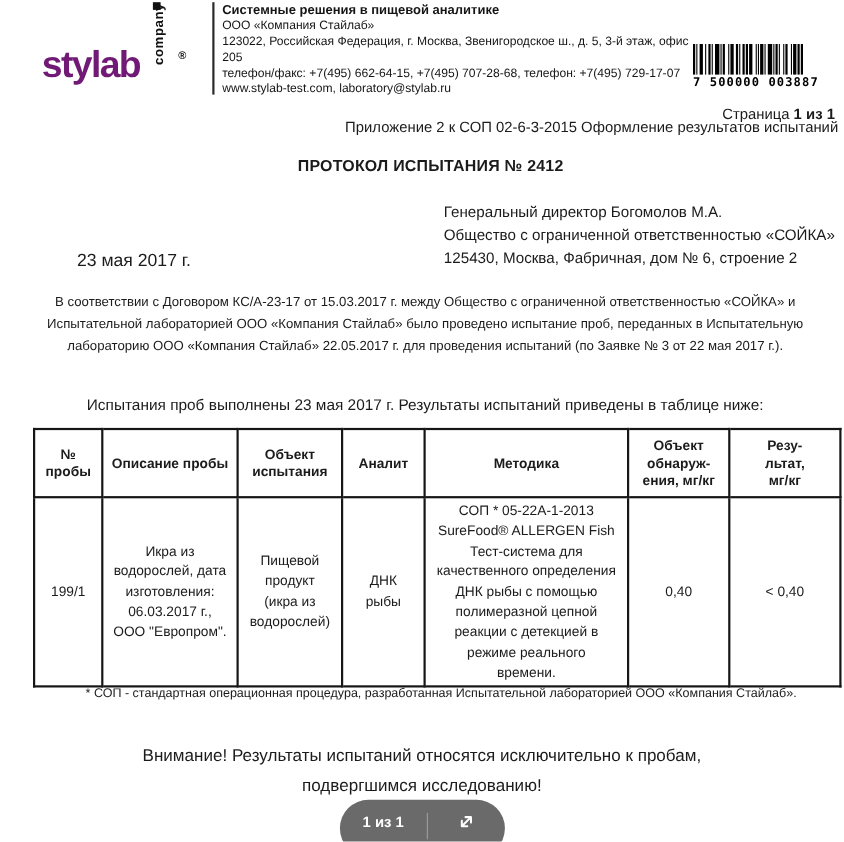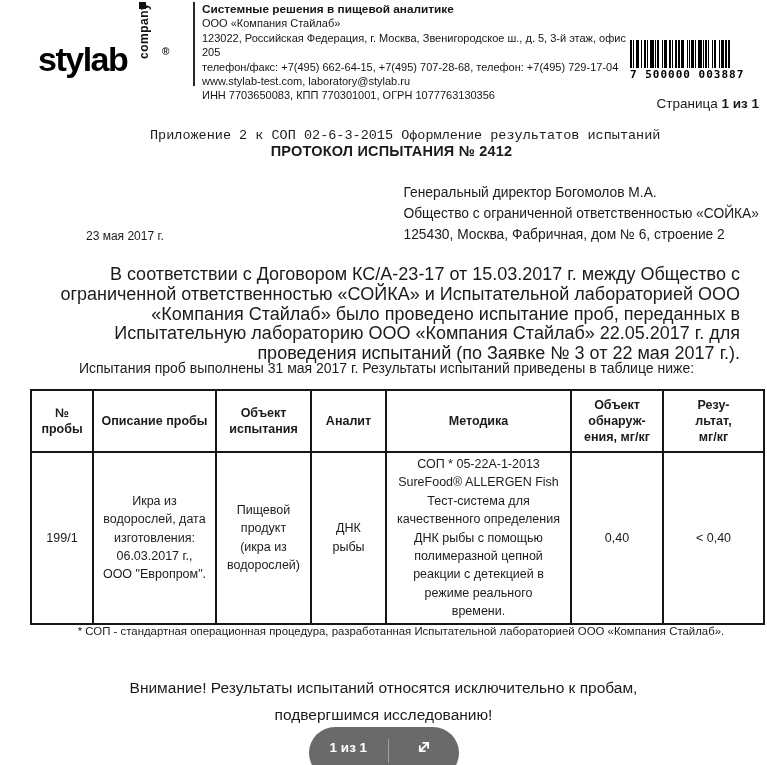--- a/index.html
+++ b/index.html
@@ -3,47 +3,47 @@
 <meta charset="utf-8">
 <style>
   * { margin:0; padding:0; box-sizing:border-box; }
   html, body { width:767px; height:765px; overflow:hidden; background:#ffffff; }
   body { font-family:"Liberation Sans", sans-serif; color:#1b1b1b; position:relative; }
 
   .page { position:absolute; inset:0; background:#fff; }
 
   
   .logo { position:absolute; left:36px; top:0; width:170px; height:92px; }
-  .logo-brand { position:absolute; left:2px; top:40px; font-size:34px; font-weight:800; letter-spacing:-1.5px; color:#000000; }
+  .logo-brand { position:absolute; left:2px; top:40px; font-size:34px; font-weight:800; letter-spacing:-1.5px; color:#701a75; }
   .logo-reg { position:absolute; left:126px; top:46px; font-size:10px; font-weight:700; color:#111; }
   .logo-vert { position:absolute; left:101px; top:11px; height:48px; writing-mode:vertical-rl; transform:rotate(180deg); font-size:12px; font-weight:600; letter-spacing:0.5px; color:#111; }
   .logo-square { position:absolute; left:103px; top:2px; width:7px; height:7px; background:#111; }
 
   .lh-divider { position:absolute; left:193px; top:2px; width:2px; height:84px; background:#2a2a2a; }
 
   .lh-address { position:absolute; left:202px; top:2px; width:435px; font-size:11px; line-height:14.4px; color:#151515; }
   .lh-tagline { font-weight:700; font-size:11.8px; }
 
   .barcode { position:absolute; left:630px; top:40px; width:128px; }
   .barcode-bars { height:28px; width:126px; overflow:hidden; display:flex; align-items:stretch; }
   .barcode-bars span { display:block; background:#000; height:100%; flex:none; }
   .barcode-digits { font-family:"DejaVu Sans Mono", monospace; font-size:11px; font-weight:700; letter-spacing:1px; margin-top:0px; color:#000; white-space:nowrap; }
 
   
   .page-line { position:absolute; right:8px; top:96px; font-size:13.5px; }
   .page-line b { font-weight:700; }
-  .appendix-line { position:absolute; left:150px; right:5px; top:128px; text-align:left; font-size:13.5px;font-family:Liberation Mono, monospace; }
+  .appendix-line { position:absolute; left:150px; right:5px; top:108px; text-align:right; font-size:13.5px; }
   .doc-title { position:absolute; left:16px; right:0; top:143px; text-align:center; font-size:14.5px; font-weight:700; letter-spacing:0.2px; }
 
   
   .addressee { position:absolute; right:8px; top:182px; font-size:13.8px; line-height:21px; }
-  .doc-date { position:absolute; left:70px; top:229px; font-size:12px;margin-left:16px; }
-
-  
-  .para1 { position:absolute; left:33px; right:27px; top:265px; text-align:right; font-size:18px; line-height:19.8px; }
+  .doc-date { position:absolute; left:70px; top:229px; font-size:16px; }
+
+  
+  .para1 { position:absolute; left:33px; right:27px; top:265px; text-align:center; font-size:12px; line-height:19.8px; }
   .para2 { position:absolute; left:33px; right:27px; top:360px; text-align:center; font-size:14px; }
 
   
   .results-table-wrap { position:absolute; left:30px; top:389px; }
   table.results { border-collapse:collapse; table-layout:fixed; width:733px; }
   table.results th, table.results td {
     border:2px solid #161616; text-align:center; vertical-align:middle;
     padding:2px 4px; white-space:pre-line;
   }
   table.results th { font-size:12.5px; font-weight:700; line-height:16px; height:62px; }
@@ -74,23 +74,22 @@
       <div class="logo-square"></div>
       <div class="logo-vert">company</div>
       <div class="logo-brand">stylab</div>
       <div class="logo-reg">®</div>
     </div>
     <div class="lh-divider"></div>
     <div class="lh-address">
       <div class="lh-tagline">Системные решения в пищевой аналитике</div>
       <div>ООО «Компания Стайлаб»</div>
       <div>123022, Российская Федерация, г. Москва, Звенигородское ш., д. 5, 3-й этаж, офис 205</div>
-      <div>телефон/факс: +7(495) 662-64-15, +7(495) 707-28-68, телефон: +7(495) 729-17-04</div>
+      <div>телефон/факс: +7(495) 662-64-15, +7(495) 707-28-68, телефон: +7(495) 729-17-07</div>
       <div>www.stylab-test.com, laboratory@stylab.ru</div>
-      <div>ИНН 7703650083, КПП 770301001, ОГРН 1077763130356</div>
     </div>
     <div class="barcode">
       <div class="barcode-bars" id="barcode-bars">
           <span style="width:2.2px;margin-right:1.2px"></span>
           <span style="width:1.1px;margin-right:1.2px"></span>
           <span style="width:3.3000000000000003px;margin-right:2.4px"></span>
           <span style="width:1.1px;margin-right:1.2px"></span>
           <span style="width:2.2px;margin-right:1.2px"></span>
           <span style="width:1.1px;margin-right:2.4px"></span>
           <span style="width:3.3000000000000003px;margin-right:1.2px"></span>
@@ -130,21 +129,21 @@
   <div class="doc-title">ПРОТОКОЛ ИСПЫТАНИЯ № 2412</div>
 
   <div class="addressee">
     <div>Генеральный директор Богомолов М.А.</div>
     <div>Общество с ограниченной ответственностью «СОЙКА»</div>
     <div>125430, Москва, Фабричная, дом № 6, строение 2</div>
   </div>
   <div class="doc-date">23 мая 2017 г.</div>
 
   <div class="para1">В соответствии с Договором КС/А-23-17 от 15.03.2017 г. между Общество с ограниченной ответственностью «СОЙКА» и Испытательной лабораторией ООО «Компания Стайлаб» было проведено испытание проб, переданных в Испытательную лабораторию ООО «Компания Стайлаб» 22.05.2017 г. для проведения испытаний (по Заявке № 3 от 22 мая 2017 г.).</div>
-  <div class="para2">Испытания проб выполнены 31 мая 2017 г. Результаты испытаний приведены в таблице ниже:</div>
+  <div class="para2">Испытания проб выполнены 23 мая 2017 г. Результаты испытаний приведены в таблице ниже:</div>
 
   <div class="results-table-wrap">
     <table class="results">
       <colgroup>
         <col style="width:62px">
           <col style="width:123px">
           <col style="width:95px">
         <col style="width:75px">
           <col style="width:185px">
           <col style="width:92px">

